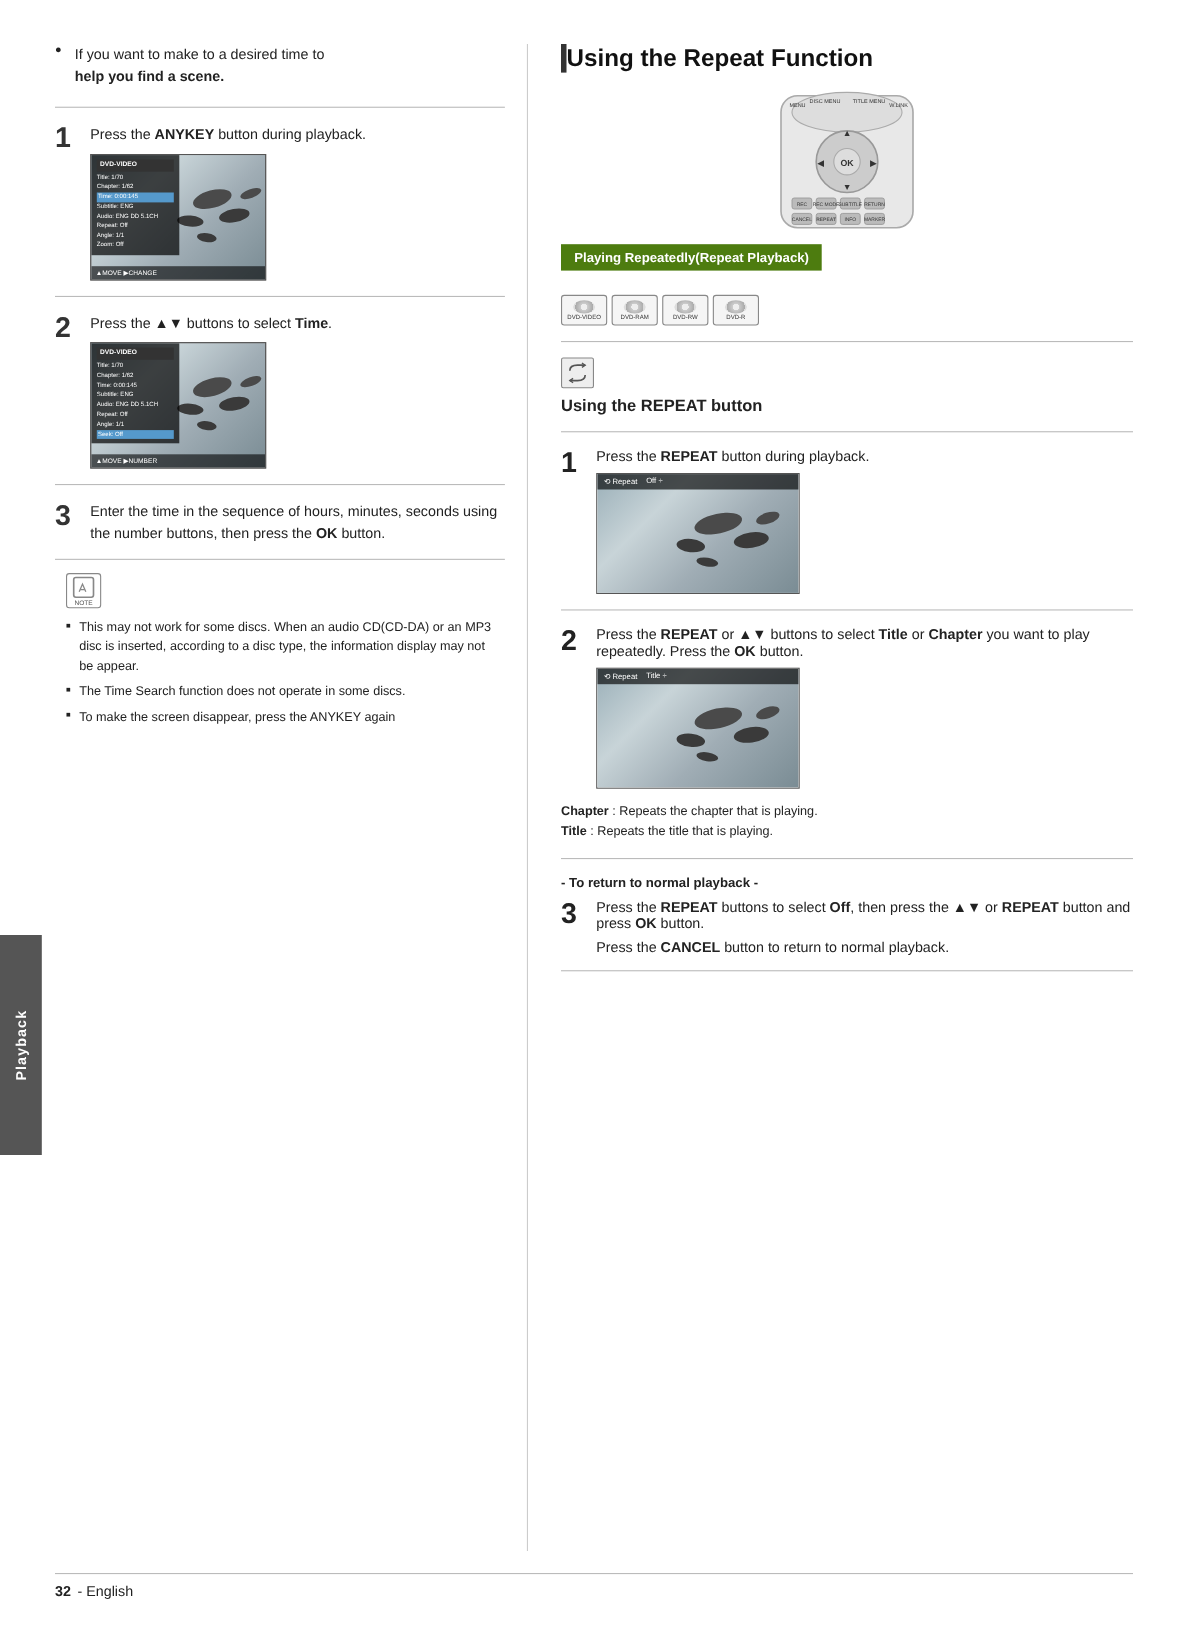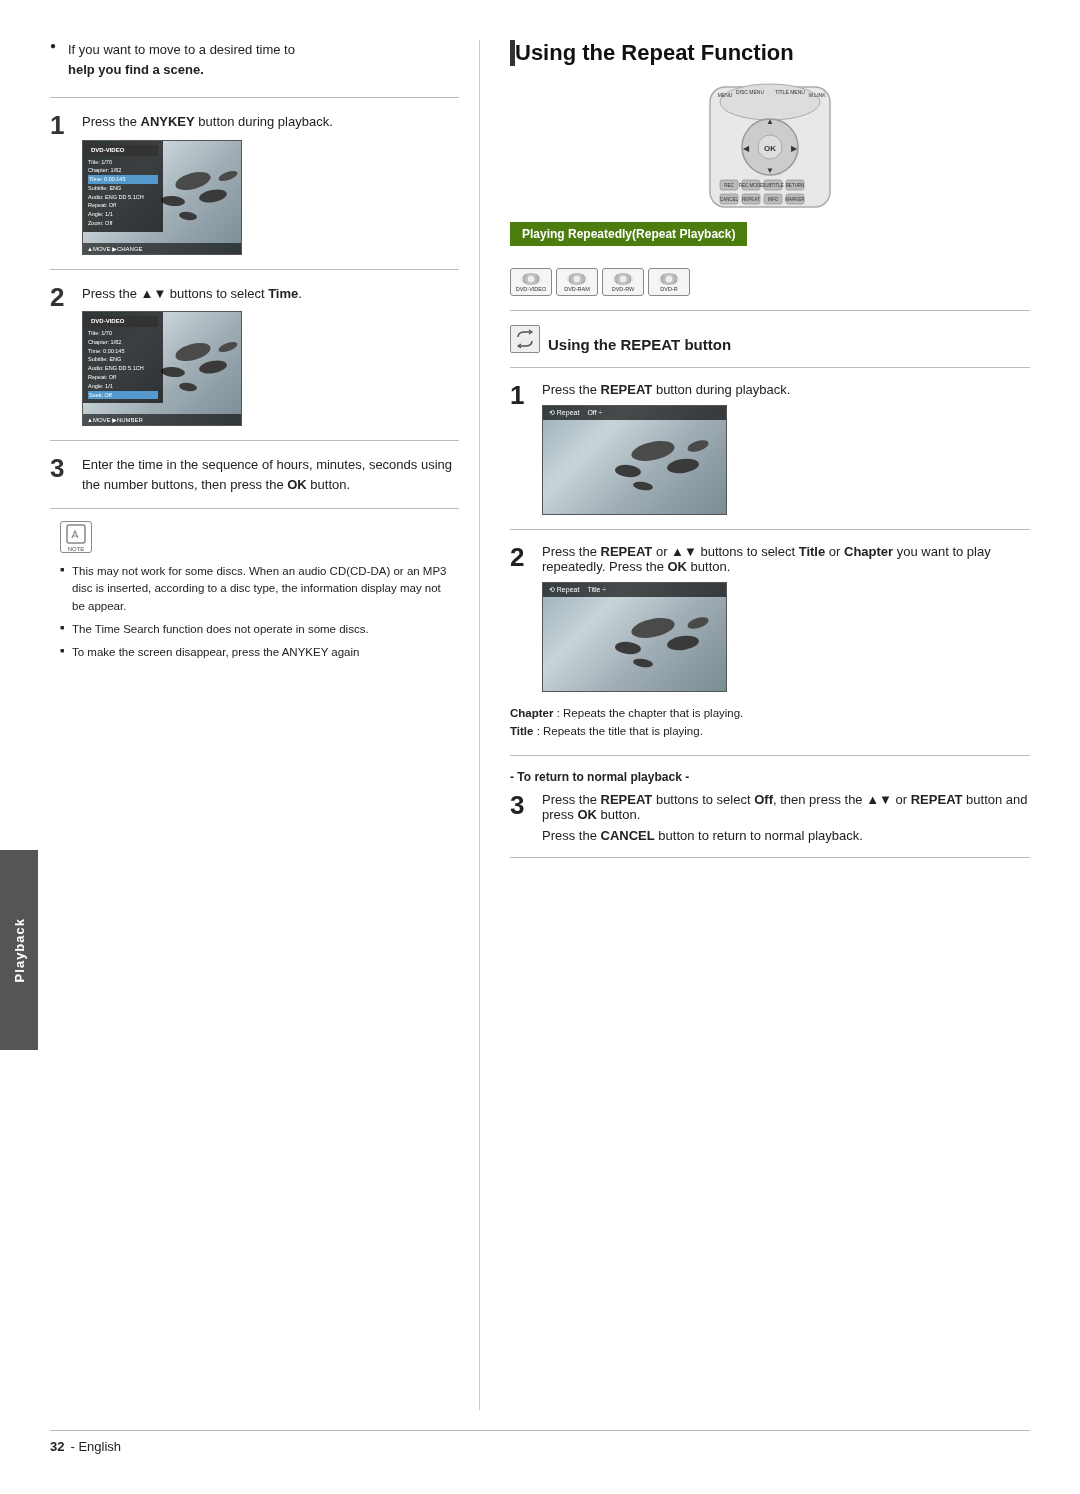--- a/index.html
+++ b/index.html
@@ -274,23 +274,24 @@
       margin-bottom: 1px;
     }
 
     .disc-icon-label {
       font-size: 5.5px;
       color: #333;
     }
 
     .repeat-section-header {
       display: flex;
-      align-items: flex-end;
+      align-items: flex-start;
       gap: 8px;
       margin-bottom: 8px;
+      flex-direction: column;
     }
 
     .repeat-icon-box {
       width: 30px;
       height: 28px;
       border: 1px solid #888;
       border-radius: 2px;
       background: #eee;
       display: flex;
       align-items: center;
@@ -389,21 +390,21 @@
   <div class="playback-sidebar">
     <span>Playback</span>
   </div>
 
   <div class="two-column">
 
     <div class="left-col">
 
       <div class="bullet-intro">
         <p>
-          <span>If you want to move to a desired time to</span><br>
+          <span>If you want to make to a desired time to</span><br>
           <strong><span>help you find a scene.</span></strong>
         </p>
       </div>
 
       <hr class="divider">
 
       <div class="step-block">
         <div class="step-num">1</div>
         <div class="step-content">
           <p>

